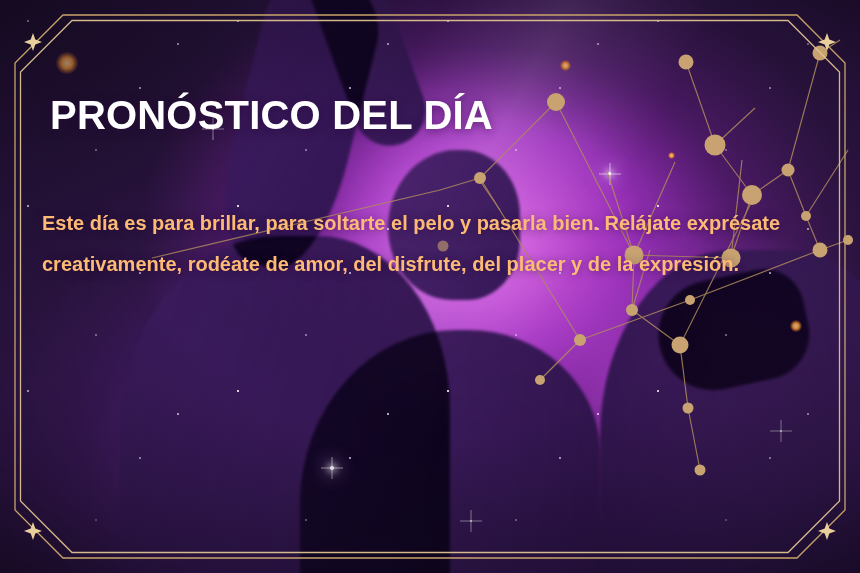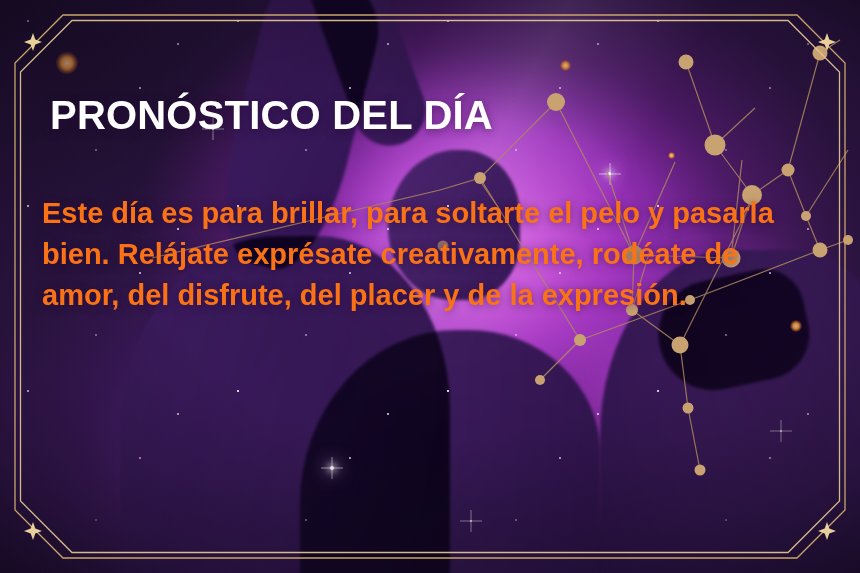--- a/index.html
+++ b/index.html
@@ -163,26 +163,26 @@
   }
   .title {
     position:absolute; left:50px; top:93px;
     font-size:40px; font-weight:bold;
     letter-spacing:.2px;
     color:#ffffff;
     text-shadow:0 2px 10px rgba(40,8,60,.55);
     white-space:nowrap;
   }
   .body-copy {
-    position:absolute; left:42px; top:193px;
+    position:absolute; left:42px; top:203px;
     width:740px;
-    font-size:29px;
+    font-size:20px;
     font-weight:bold;
     line-height:41px;
-    color:#f97316;
+    color:#fdba74;
     text-shadow:0 1px 8px rgba(40,8,60,.50);
   }
 </style>
 </head>
 <body>
 
 <div id="card">
 
   <div class="layer bg-base"></div>
   <div class="layer bg-milky"></div>

